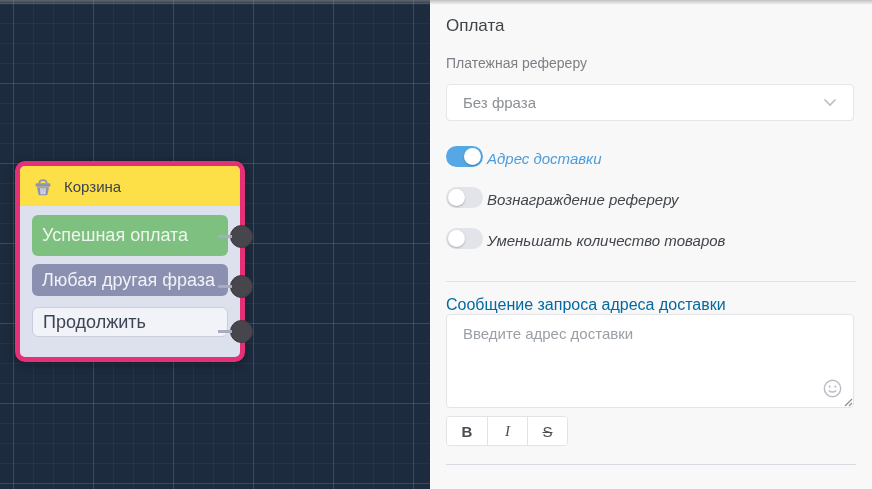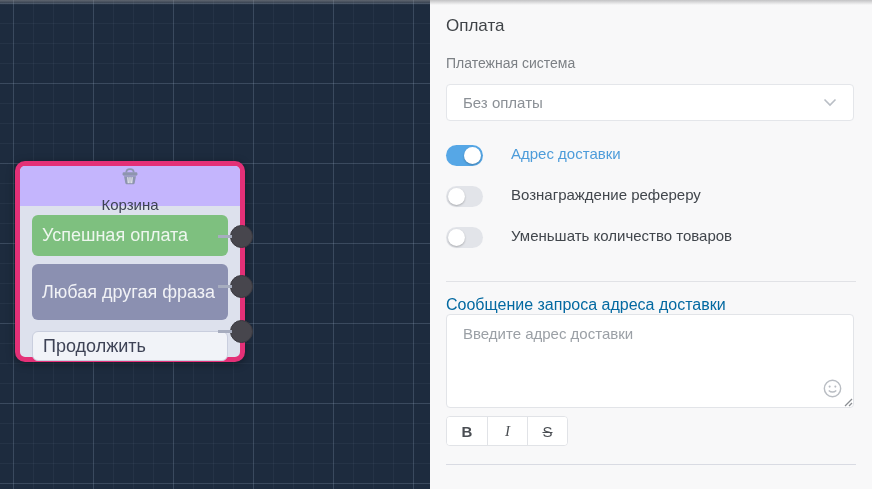--- a/index.html
+++ b/index.html
@@ -21,31 +21,31 @@
     background-position:13px 0, 0 3px, 13px 0, 0 3px;
   }
 
   
   .node {
     position:absolute; left:15px; top:161px; width:230px; height:201px;
     border:5px solid #e43077; border-radius:10px; background:#dde1ed;
     box-shadow:0 2px 8px rgba(0,0,0,0.35);
   }
   .node-header {
-    height:40px; background:#c4b5fd; border-radius:5px 5px 0 0;
-    display:flex; align-items:center; padding:0 13px; gap:11px;flex-direction:column;
+    height:40px; background:#fde047; border-radius:5px 5px 0 0;
+    display:flex; align-items:center; padding:0 13px; gap:11px;
   }
   .node-title { font-size:15px; color:#3d4254; }
   .node-body { padding:9px 12px 0 12px; }
   .node-btn {
     width:100%; border-radius:6px; display:flex; align-items:center;
     padding-left:10px; font-size:18px; border:none; text-align:left; cursor:pointer;
   }
   .btn-success { height:41px; background:#7ec07f; color:#eef6ee; }
-  .btn-fallback { height:56px; background:#8b90b1; color:#f1f2f6; margin-top:8px; }
+  .btn-fallback { height:32px; background:#8b90b1; color:#f1f2f6; margin-top:8px; }
   .btn-continue { height:30px; background:#f1f3f8; border:1px solid #c9cede; color:#3e4356; margin-top:11px; }
 
   .connector {
     position:absolute; left:210px; width:23px; height:23px; border-radius:50%;
     background:#47464d; border:1px solid #3a393f; z-index:3; cursor:crosshair;
   }
   .connector::before {
     content:""; position:absolute; left:-13px; top:9px; width:14px; height:3px;
     background:#a7adbf;
   }
@@ -59,21 +59,21 @@
   .panel-title { margin-top:16px; font-size:17px; color:#3f4347; }
   .field-label { margin-top:19px; font-size:14px; color:#7c8085; }
   .select-box {
     margin-top:13px; width:408px; height:37px; background:#ffffff;
     border:1px solid #e4e6ea; border-radius:4px;
     display:flex; align-items:center; padding:0 16px; cursor:pointer;
   }
   .select-value { font-size:15px; color:#8b9096; }
   .select-box .chevron { margin-left:auto; }
 
-  .toggle-row { display:flex; align-items:flex-start; gap:28px; height:22px; }
+  .toggle-row { display:flex; align-items:flex-end; gap:4px; height:22px;font-style:italic; }
   .tr-1 { margin-top:24px; } .tr-2 { margin-top:19px; } .tr-3 { margin-top:19px; }
   .toggle {
     position:relative; width:37px; height:21px; border-radius:11px;
     background:#e2e4e9; flex:0 0 auto; cursor:pointer;
   }
   .toggle .knob {
     position:absolute; top:2px; width:17px; height:17px; border-radius:50%;
     background:#ffffff; box-shadow:0 1px 2px rgba(0,0,0,0.25); left:2px;
   }
   .toggle.on { background:#56a7e6; }
@@ -146,23 +146,23 @@
       </div>
       <div class="connector conn-1"></div>
       <div class="connector conn-2"></div>
       <div class="connector conn-3"></div>
     </div>
   </div>
 
   <div class="panel">
     <div class="panel-title">Оплата</div>
 
-    <div class="field-label">Платежная система</div>
+    <div class="field-label">Платежная рефереру</div>
     <div class="select-box">
-      <span class="select-value">Без оплаты</span>
+      <span class="select-value">Без фраза</span>
       <span class="chevron" style="line-height:0;">
         <svg width="14" height="9" viewBox="0 0 14 9">
           <polyline points="1.5,1.5 7,7 12.5,1.5" fill="none" stroke="#b9bec5" stroke-width="1.6"></polyline>
         </svg>
       </span>
     </div>
 
     <div class="toggle-row tr-1">
       <span class="toggle on">
           <span class="knob"></span>

